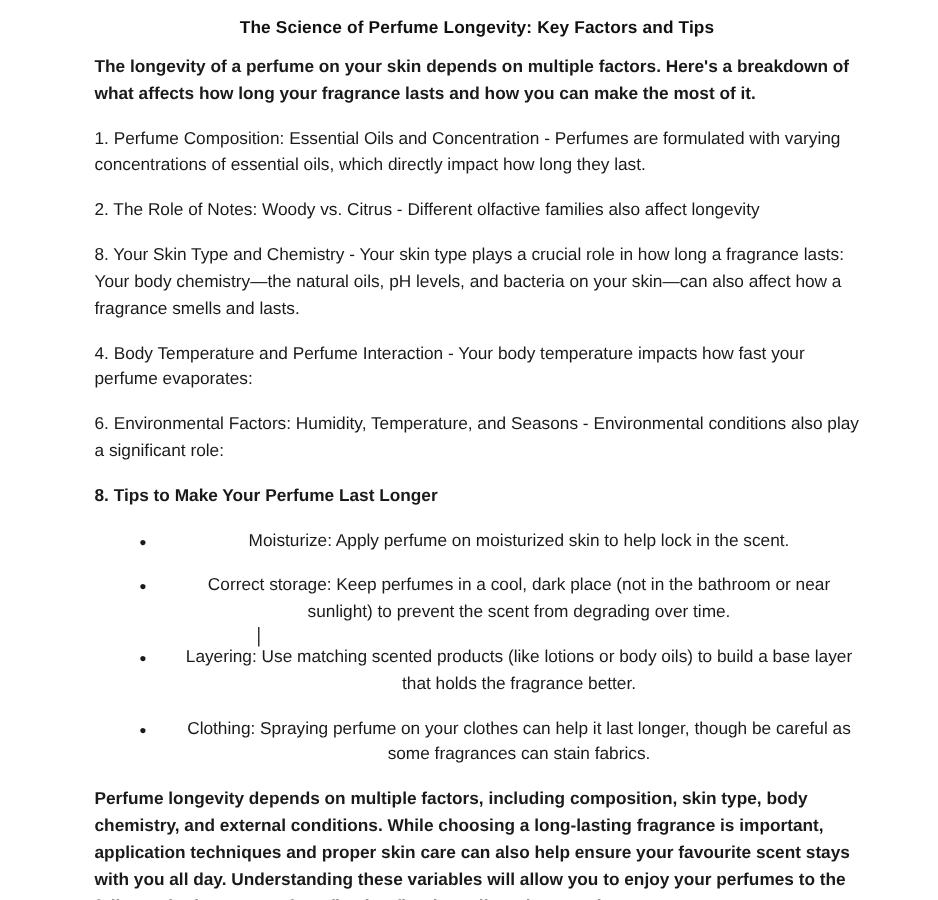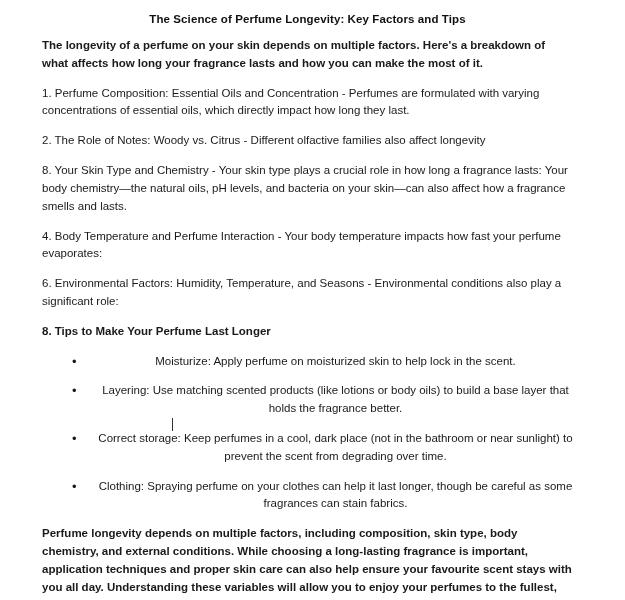--- a/index.html
+++ b/index.html
@@ -11,21 +11,21 @@
     width: 625px;
     height: 600px;
     font-family: "Liberation Sans", sans-serif;
     color: #1a1a1a;
     overflow: hidden;
   }
   .page {
     width: 625px;
     height: 600px;
     box-sizing: border-box;
-    padding: 10px 52px 0 42px;
+    padding: 10px 52px 0 63px;
     background: #ffffff;
   }
   .doc-title {
     font-size: 11.5px;
     font-weight: bold;
     text-align: center;
     margin: 3px 0 12px 0;
     color: #111111;
     letter-spacing: 0.1px;
   }
@@ -89,22 +89,22 @@
 
   <p class="para"><span class="lead-bold">4. Body Temperature and Perfume Interaction</span><span> - Your body temperature impacts how fast your perfume evaporates:</span></p>
 
 
   <p class="para"><span class="lead-bold">6. Environmental Factors: Humidity, Temperature, and Seasons -</span><span> Environmental conditions also play a significant role:</span></p>
 
   <p class="para bold-all">8. Tips to Make Your Perfume Last Longer</p>
 
   <ul class="tips">
     <li>Moisturize: Apply perfume on moisturized skin to help lock in the scent.</li>
+    <li>Correct storage: Keep perfumes in a cool, dark place (not in the bathroom or near sunlight) to prevent the scent from degrading over time.</li>
     <li>Layering: Use matching scented products (like lotions or body oils) to build a base layer that holds the fragrance better.</li>
-    <li>Correct storage: Keep perfumes in a cool, dark place (not in the bathroom or near sunlight) to prevent the scent from degrading over time.</li>
     <li>Clothing: Spraying perfume on your clothes can help it last longer, though be careful as some fragrances can stain fabrics.</li>
   </ul>
 
   <p class="para bold-all">Perfume longevity depends on multiple factors, including composition, skin type, body chemistry, and external conditions. While choosing a long-lasting fragrance is important, application techniques and proper skin care can also help ensure your favourite scent stays with you all day. Understanding these variables will allow you to enjoy your perfumes to the fullest, whether you prefer a fleeting floral or a lingering woody scent.</p>
 
   <div class="caret"></div>
 
 </div>
 
 </body></html>

